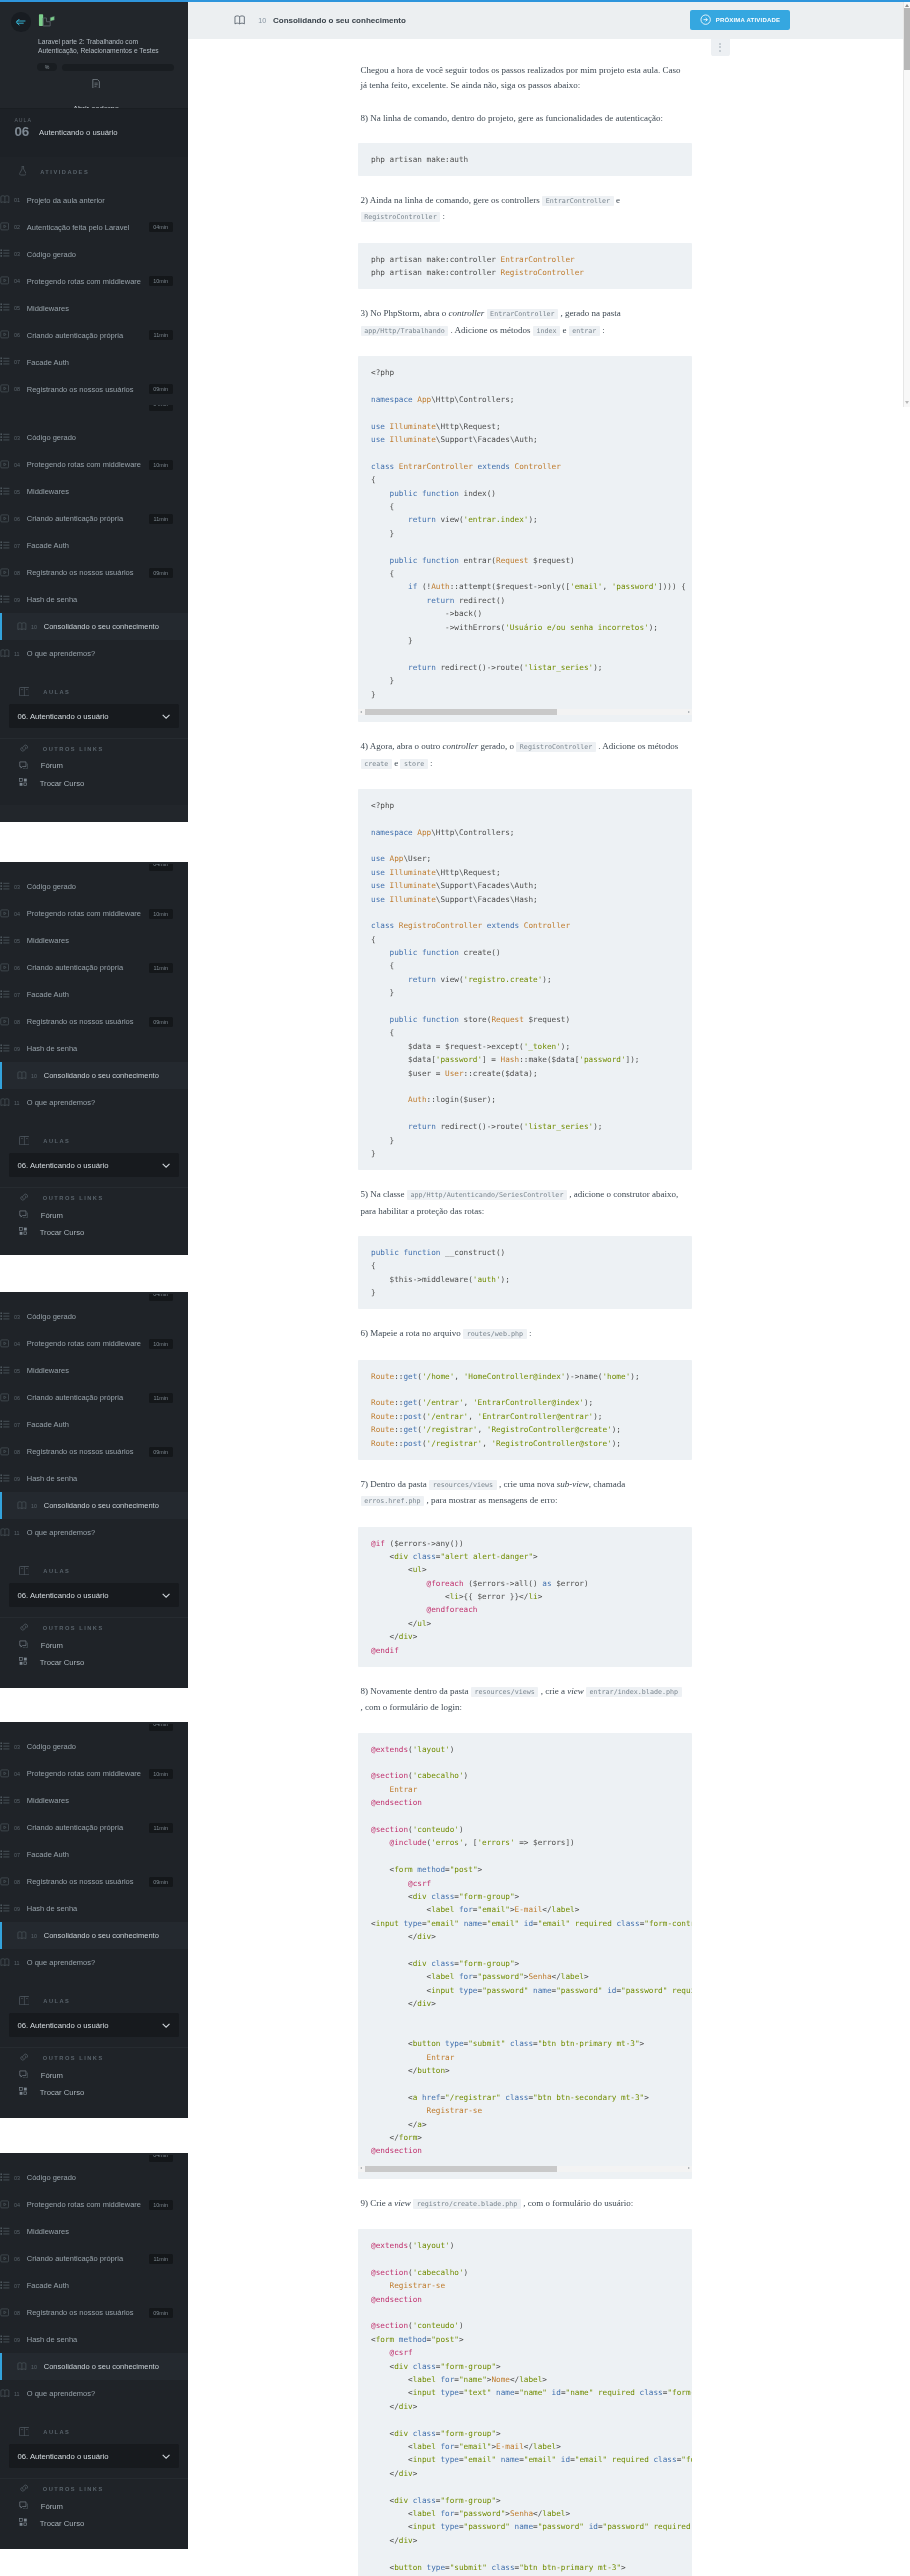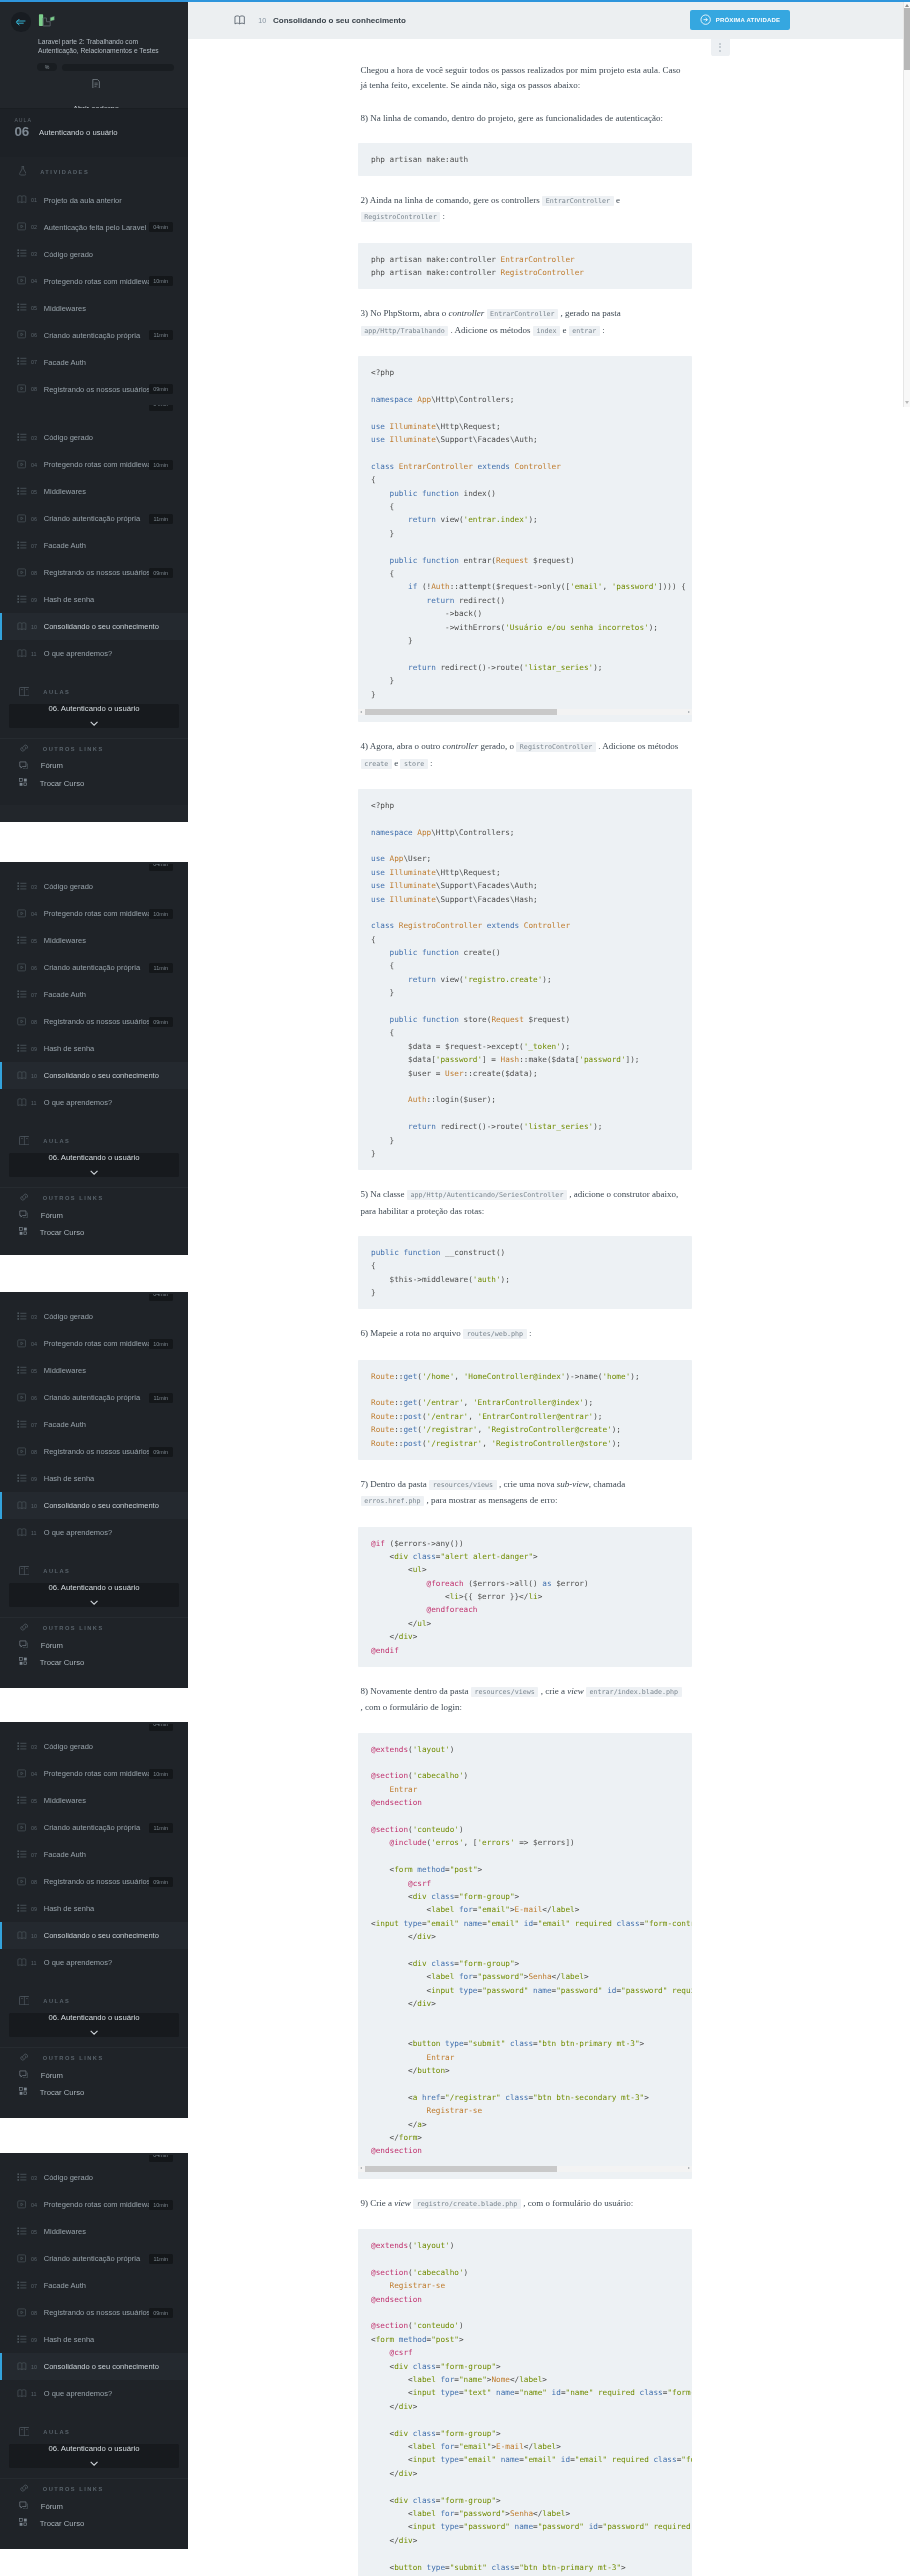--- a/index.html
+++ b/index.html
@@ -18,33 +18,33 @@
   .pct-pill{background:#191d21;color:#8b959c;font-size:5.2px;height:8.2px;line-height:8.2px;padding:0 7.7px;border-radius:4.6px;}
   .bar{width:112px;height:6.7px;background:#191d21;border-radius:3.6px;}
   .abrir-row{display:flex;align-items:center;height:29px;margin-top:7.2px;padding-left:4px;gap:13.4px;color:#c6cdd2;font-size:7.7px;flex-direction:column;}
   .aula-banner{background:#1d2126;height:49px;padding:8.2px 0 0 14.4px;position:relative;box-sizing:border-box;border-top:0.5px solid #1a1e22;}
   .kicker{font-size:5.2px;letter-spacing:1px;color:#5f6870;}
   .aula-num{font-size:13.4px;color:#7e8993;font-weight:bold;margin-top:1.5px;}
   .aula-title{position:absolute;left:39px;top:19.6px;font-size:7.7px;color:#ccd3d8;}
   .sb-activities{background:#1f2328;}
   .sec-hdr{display:flex;align-items:center;gap:14px;padding-left:18.5px;height:30px;color:#59636b;font-size:5.7px;letter-spacing:1.5px;font-weight:bold;}
   .sec-hdr.small{height:16.5px;}
-  .sb-item{position:relative;display:flex;align-items:center;height:27px;padding-left:17px;cursor:pointer;}
+  .sb-item{position:relative;display:flex;align-items:center;height:27px;cursor:pointer;}
   .sb-item .ic{width:9.8px;height:9.8px;flex:0 0 auto;display:flex;}
   .sb-num{margin-left:4.1px;font-size:5.4px;color:#5a646c;width:8.8px;flex:0 0 auto;}
   .sb-lbl{margin-left:4.1px;font-size:7.5px;color:#97a2aa;white-space:nowrap;}
   .sb-badge{position:absolute;right:15.5px;top:50%;transform:translateY(-50%);background:#14171a;color:#7d8890;font-size:5.4px;padding:2.1px 4.6px;border-radius:1.5px;}
   .sb-item.active{background:#24292f;border-left:2.1px solid #33a3dc;padding-left:15px;}
   .sb-item.active .sb-lbl{color:#c9d1d6;}
   .seam{height:21.6px;position:relative;}
   .seam.short{height:11.3px;}
   .seam-badge{position:absolute;right:15.5px;top:2.1px;width:24px;height:6.7px;border-radius:0 0 1.5px 1.5px;background:#14171a;overflow:hidden;}
   .seam-badge span{position:relative;top:-3.6px;display:block;text-align:center;color:#7d8890;font-size:5.4px;}
   .sb-tail{padding-top:16.5px;}
-  .dropdown{margin:4.1px 9.3px 0 9.3px;height:24px;background:#171a1e;border-radius:1.5px;display:flex;align-items:center;justify-content:space-between;padding:0 8.2px;color:#d6dde1;font-size:7.7px;cursor:pointer;flex-direction:column;}
+  .dropdown{margin:4.1px 9.3px 0 9.3px;height:24px;background:#171a1e;border-radius:1.5px;display:flex;align-items:center;justify-content:space-between;padding:0 8.2px;color:#d6dde1;font-size:7.7px;cursor:pointer;}
   .outros{border-top:0.5px solid #262b30;margin-top:9.3px;padding-top:2.1px;padding-bottom:12.4px;}
   .link-row{display:flex;align-items:center;gap:13px;height:17.5px;padding-left:18.5px;color:#a9b3ba;font-size:7.7px;cursor:pointer;}
 
   
   .main{position:absolute;left:188px;top:1.5px;width:723px;height:2846px;background:#fff;}
   .hdr{position:absolute;top:0;left:0;width:100%;height:37px;background:#eceff1;display:flex;align-items:center;}
   .hdr-icon{margin-left:46px;display:flex;}
   .hdr-num{margin-left:13px;color:#8795a1;font-size:7.2px;}
   .hdr-title{margin-left:6.7px;font-weight:bold;font-size:8px;color:#39424a;}
   .next-btn{position:absolute;right:121px;top:8.2px;width:100px;height:20.6px;background:#35a7e0;border:none;border-radius:2.1px;color:#fff;display:flex;align-items:center;justify-content:center;gap:4.6px;font-size:6px;font-weight:bold;letter-spacing:0.2px;font-family:"Liberation Sans",sans-serif;cursor:pointer;}

